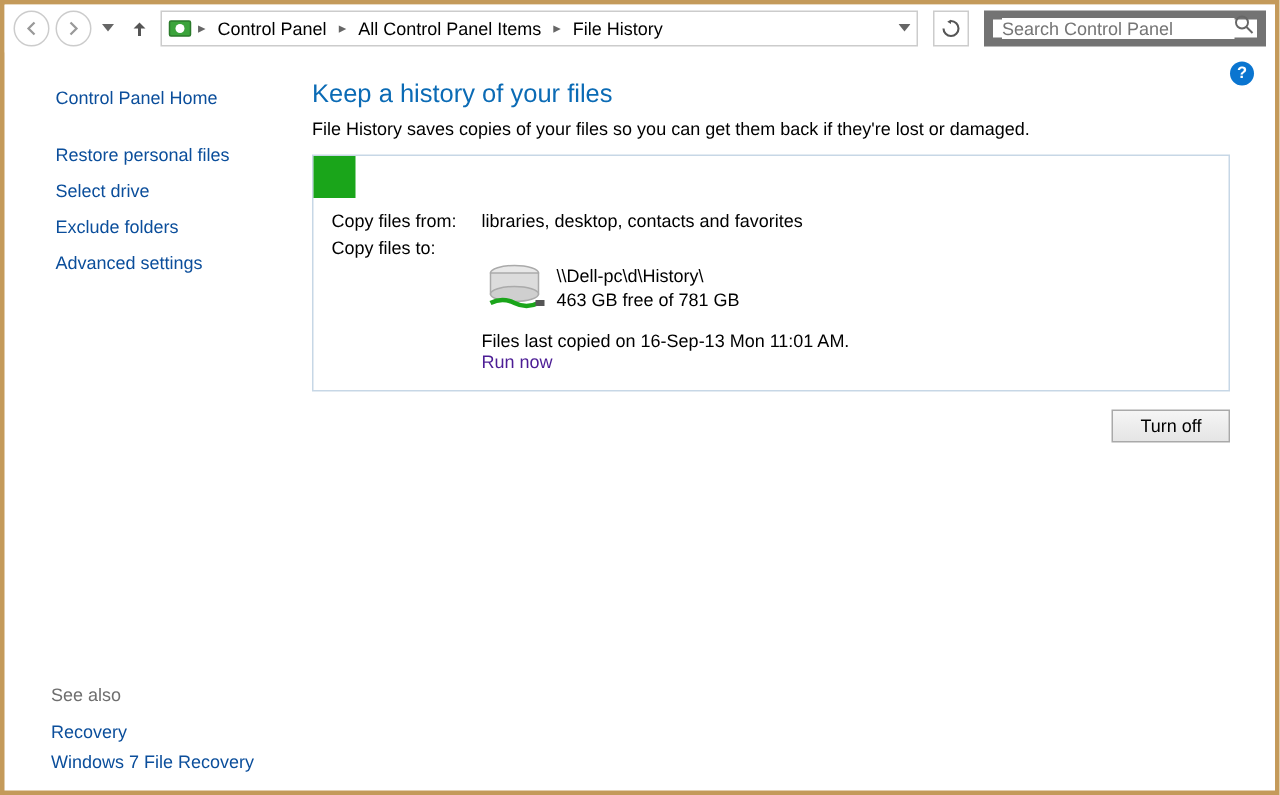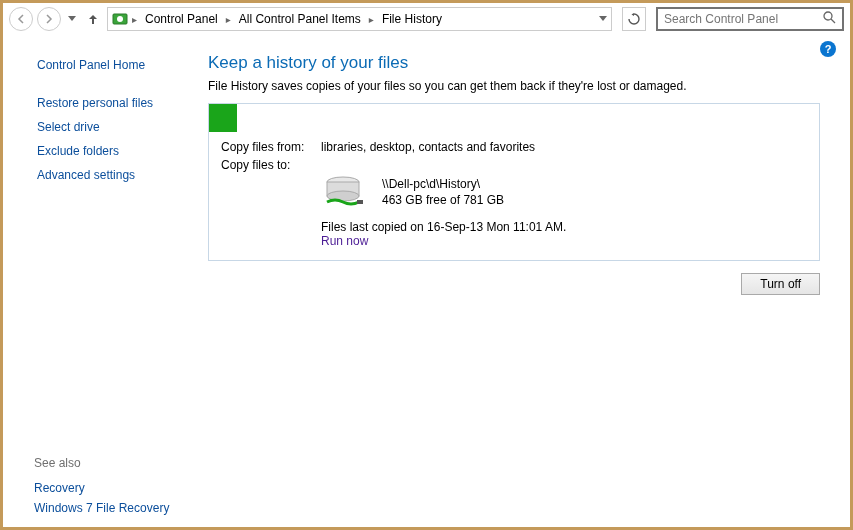--- a/index.html
+++ b/index.html
@@ -10,21 +10,21 @@
     .nav-btn { width: 24px; height: 24px; border: 1px solid #ccc; border-radius: 50%; display:flex; align-items:center; justify-content:center; background:#fff; cursor:pointer; color:#999; }
     .nav-btn svg { width:10px; height:10px; }
     .nav-dropdown { width:14px; display:flex;align-items:center;justify-content:center;color:#666;cursor:pointer; }
     .up-btn { width:20px; display:flex;align-items:center;justify-content:center;color:#555;cursor:pointer; }
     .addressbar { flex:1; height:24px; border:1px solid #ccc; display:flex; align-items:center; padding:0 4px; gap:2px; font-size:12px; }
     .addr-icon { width:16px; height:16px; display:inline-flex; align-items:center; justify-content:center; }
     .crumb { color:#000; padding:2px 4px; cursor:pointer; white-space:nowrap; }
     .crumb-sep { color:#666; font-size:10px; padding:0 2px; }
     .addr-right { margin-left:auto; display:flex; align-items:center; gap:4px; color:#666; }
     .refresh-box { width:24px; height:24px; border:1px solid #ccc; display:flex;align-items:center;justify-content:center;color:#555;cursor:pointer; margin-left:6px; }
-    .searchbox { width:188px; height:24px; border:2px solid #737373; display:flex; align-items:center; padding:0 6px; margin-left:6px; }
+    .searchbox { width:188px; height:24px; border:6px solid #737373; display:flex; align-items:center; padding:0 6px; margin-left:6px; }
     .searchbox input { border:none; outline:none; flex:1; font-size:12px; color:#333; }
     .searchbox .mag { color:#666; }
     
     
     .body { display:flex; height: calc(100% - 32px); }
     .sidebar { width:205px; padding:20px 0 0 34px; font-size:12px; }
     .side-link { color:#0b4e9b; padding:3px 0; cursor:pointer; }
     .side-group { margin-top:0; }
     .side-group .side-link { margin-bottom:4px; }
     .see-also { position:absolute; bottom:12px; left:34px; font-size:12px; }
@@ -36,21 +36,21 @@
     h1.title { color:#0b6bb5; font-weight:normal; font-size:17px; margin:6px 0 6px 0; }
     .subtitle { font-size:12px; color:#000; margin-bottom:10px; }
     
     .panel { border:1px solid #c7d7e6; }
     .panel-hdr { display:flex; align-items:center; height:28px; font-size:15px; color:#0b6bb5; }
     .green-sq { width:28px; height:28px; background:#1aa51a; margin-right:10px; }
     .panel-body { padding:8px 12px 12px 12px; font-size:12px; }
     .row { display:flex; margin-bottom:4px; }
     .row .lbl { width:100px; color:#000; }
     .row .val { flex:1; color:#000; }
-    .drive-row { display:flex; align-items:flex-start; margin:4px 0 10px 100px; gap:17px; }
+    .drive-row { display:flex; align-items:flex-start; margin:4px 0 10px 100px; gap:6px; }
     .drive-icon { width:44px; height:34px; }
     .drive-text div { font-size:12px; line-height:1.35; }
     .last-copied { margin-left:100px; font-size:12px; }
     .runnow { color:#4c1d95; cursor:pointer; margin-left:100px; font-size:12px; }
     
     .btn-row { display:flex; justify-content:flex-end; margin-top:12px; }
     .btn { border:1px solid #a9a9a9; background:linear-gradient(#f5f5f5,#e5e5e5); padding:3px 18px; font-size:12px; cursor:pointer;margin-left:12px; }
   </style>
 </head>
 <body>

